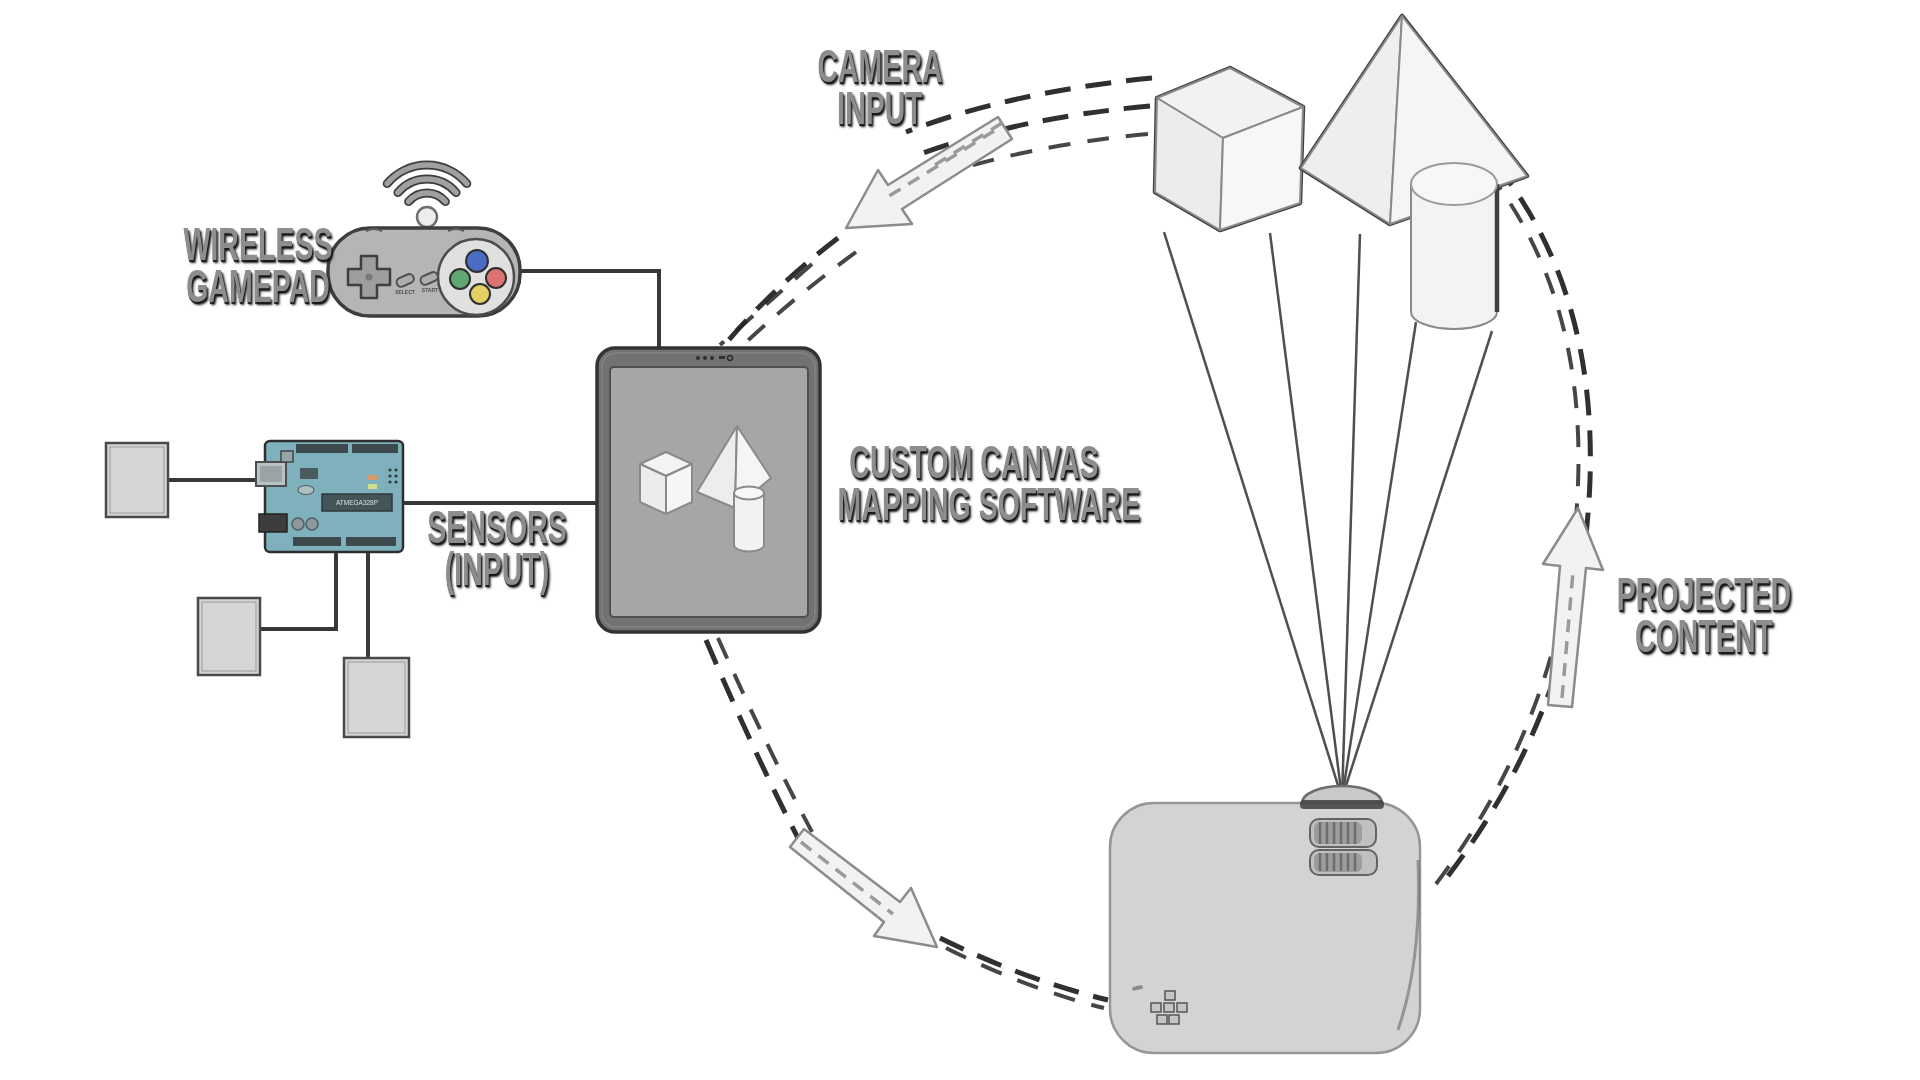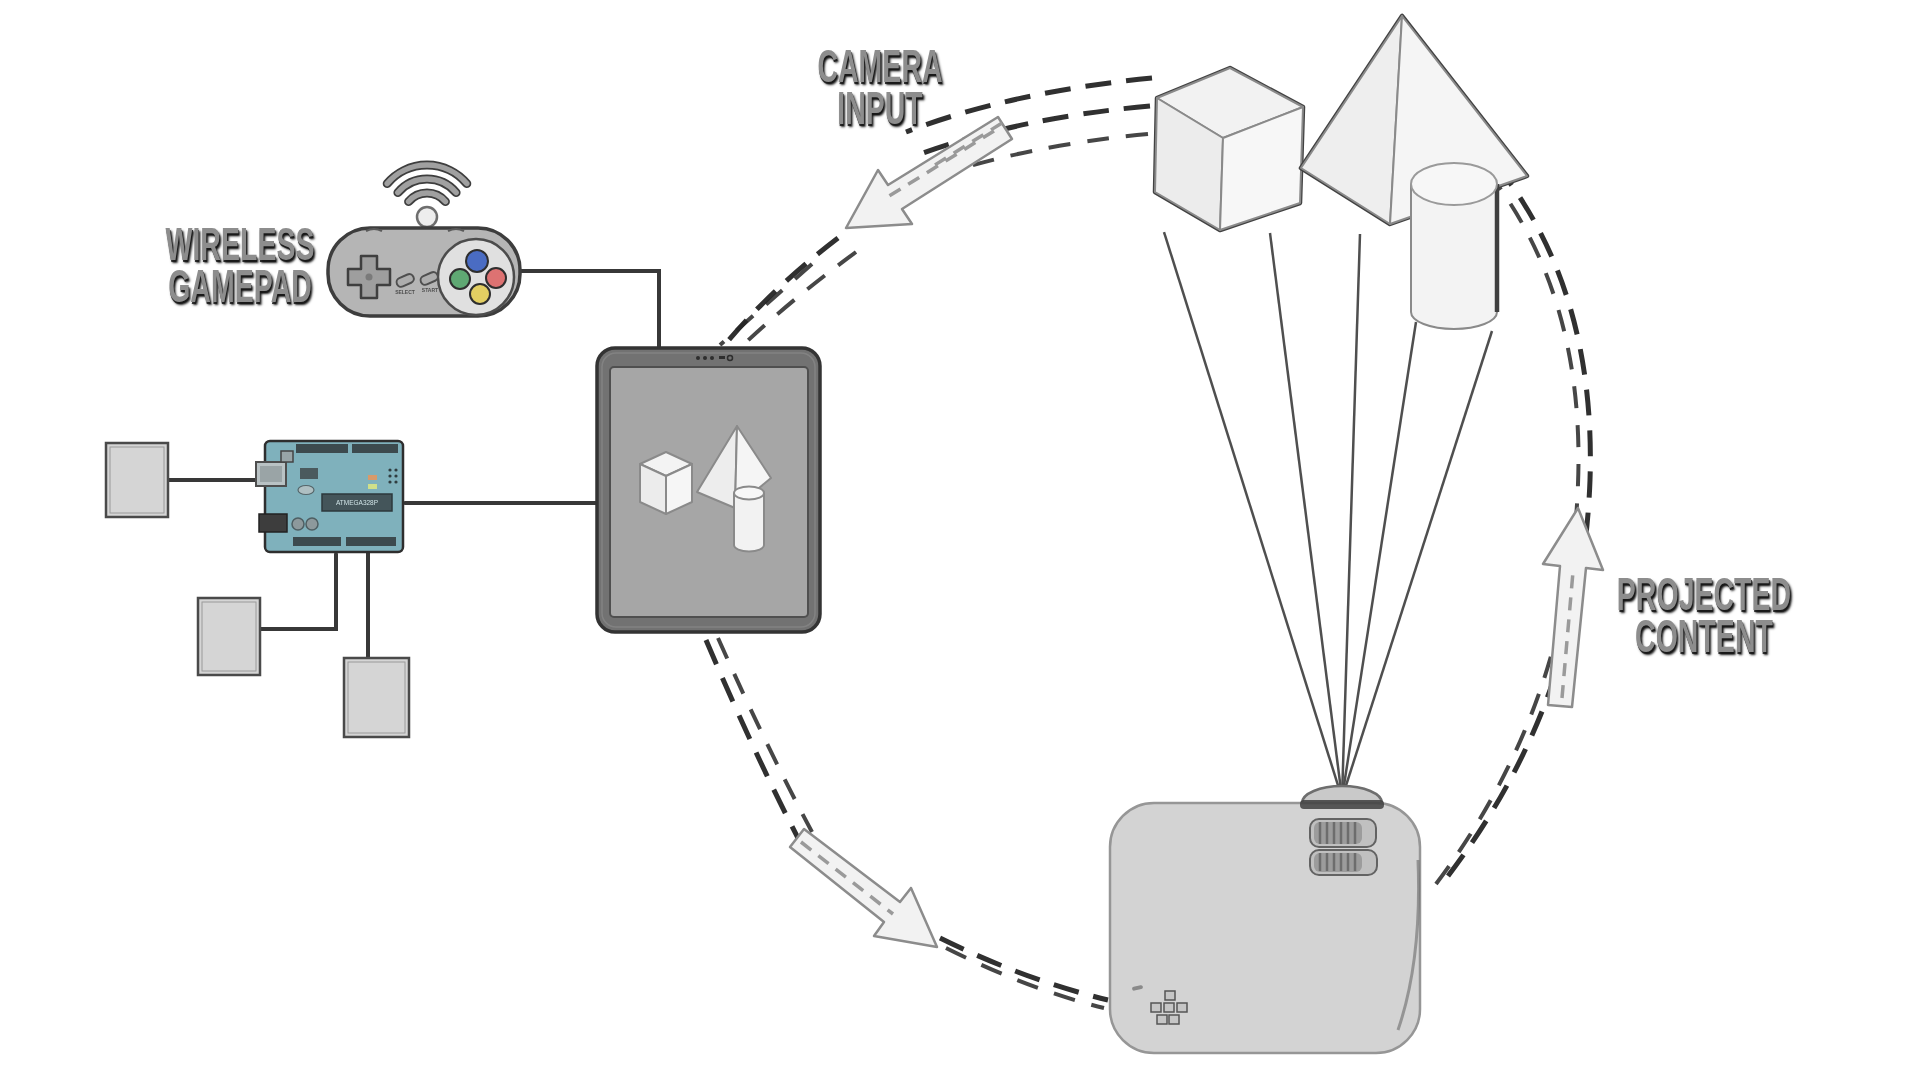--- a/index.html
+++ b/index.html
@@ -4,21 +4,21 @@
 <style>
   html,body{margin:0;padding:0;background:#000;}
   .stage{position:relative;width:1920px;height:1080px;background:#ffffff;overflow:hidden;
          font-family:"Liberation Sans", sans-serif;}
   .stage svg{position:absolute;left:0;top:0;}
   .lbl{position:absolute;width:440px;text-align:center;color:#8d8d8d;
        font-weight:700;font-size:46px;line-height:42px;letter-spacing:0px;
        text-shadow:3px 3px 3px #181818, 1px 2px 0 #3c3c3c;}
   .lbl .ln{display:inline-block;transform:scaleX(0.62);transform-origin:50% 50%;white-space:nowrap;display:block;}
   .lbl-camera{left:660px;top:45px;}
-  .lbl-wireless{left:20px;top:223px;}
+  .lbl-wireless{left:38px;top:223px;}
   .lbl-sensors{left:277px;top:506px;}
   .lbl-canvas{left:754px;top:441px;}
   .lbl-projected{left:1484px;top:573px;}
   .lbl-mapped{left:517px;top:908px;}
   .dash1{stroke:#303030;stroke-width:5;fill:none;stroke-dasharray:26 15;stroke-linecap:butt;}
   .dash2{stroke:#262626;stroke-width:4;fill:none;stroke-dasharray:22 17;stroke-linecap:butt;opacity:.85;}
   .wire{stroke:#383838;stroke-width:4;fill:none;stroke-linecap:round;}
   .ray{stroke:#4f4f4f;stroke-width:2.5;fill:none;}
   .whitearrow{fill:#f2f2f2;stroke:#8c8c8c;stroke-width:2.5;stroke-linejoin:round;}
   .arrdash{stroke:#9a9a9a;stroke-width:3.5;fill:none;stroke-dasharray:13 9;}
@@ -220,18 +220,26 @@
 </svg>
 
   <div class="lbl lbl-camera">
     <span class="ln">CAMERA</span>
     <span class="ln">INPUT</span>
   </div>
   <div class="lbl lbl-wireless">
     <span class="ln">WIRELESS</span>
     <span class="ln">GAMEPAD</span>
   </div>
+  <div class="lbl lbl-sensors">
+    <span class="ln">SENSORS</span>
+    <span class="ln">(INPUT)</span>
+  </div>
+  <div class="lbl lbl-canvas">
+    <span class="ln">CUSTOM CANVAS</span>
+    <span class="ln">MAPPING SOFTWARE</span>
+  </div>
   <div class="lbl lbl-projected">
     <span class="ln">PROJECTED</span>
     <span class="ln">CONTENT</span>
   </div>
 
 </div>
 
 </body></html>

